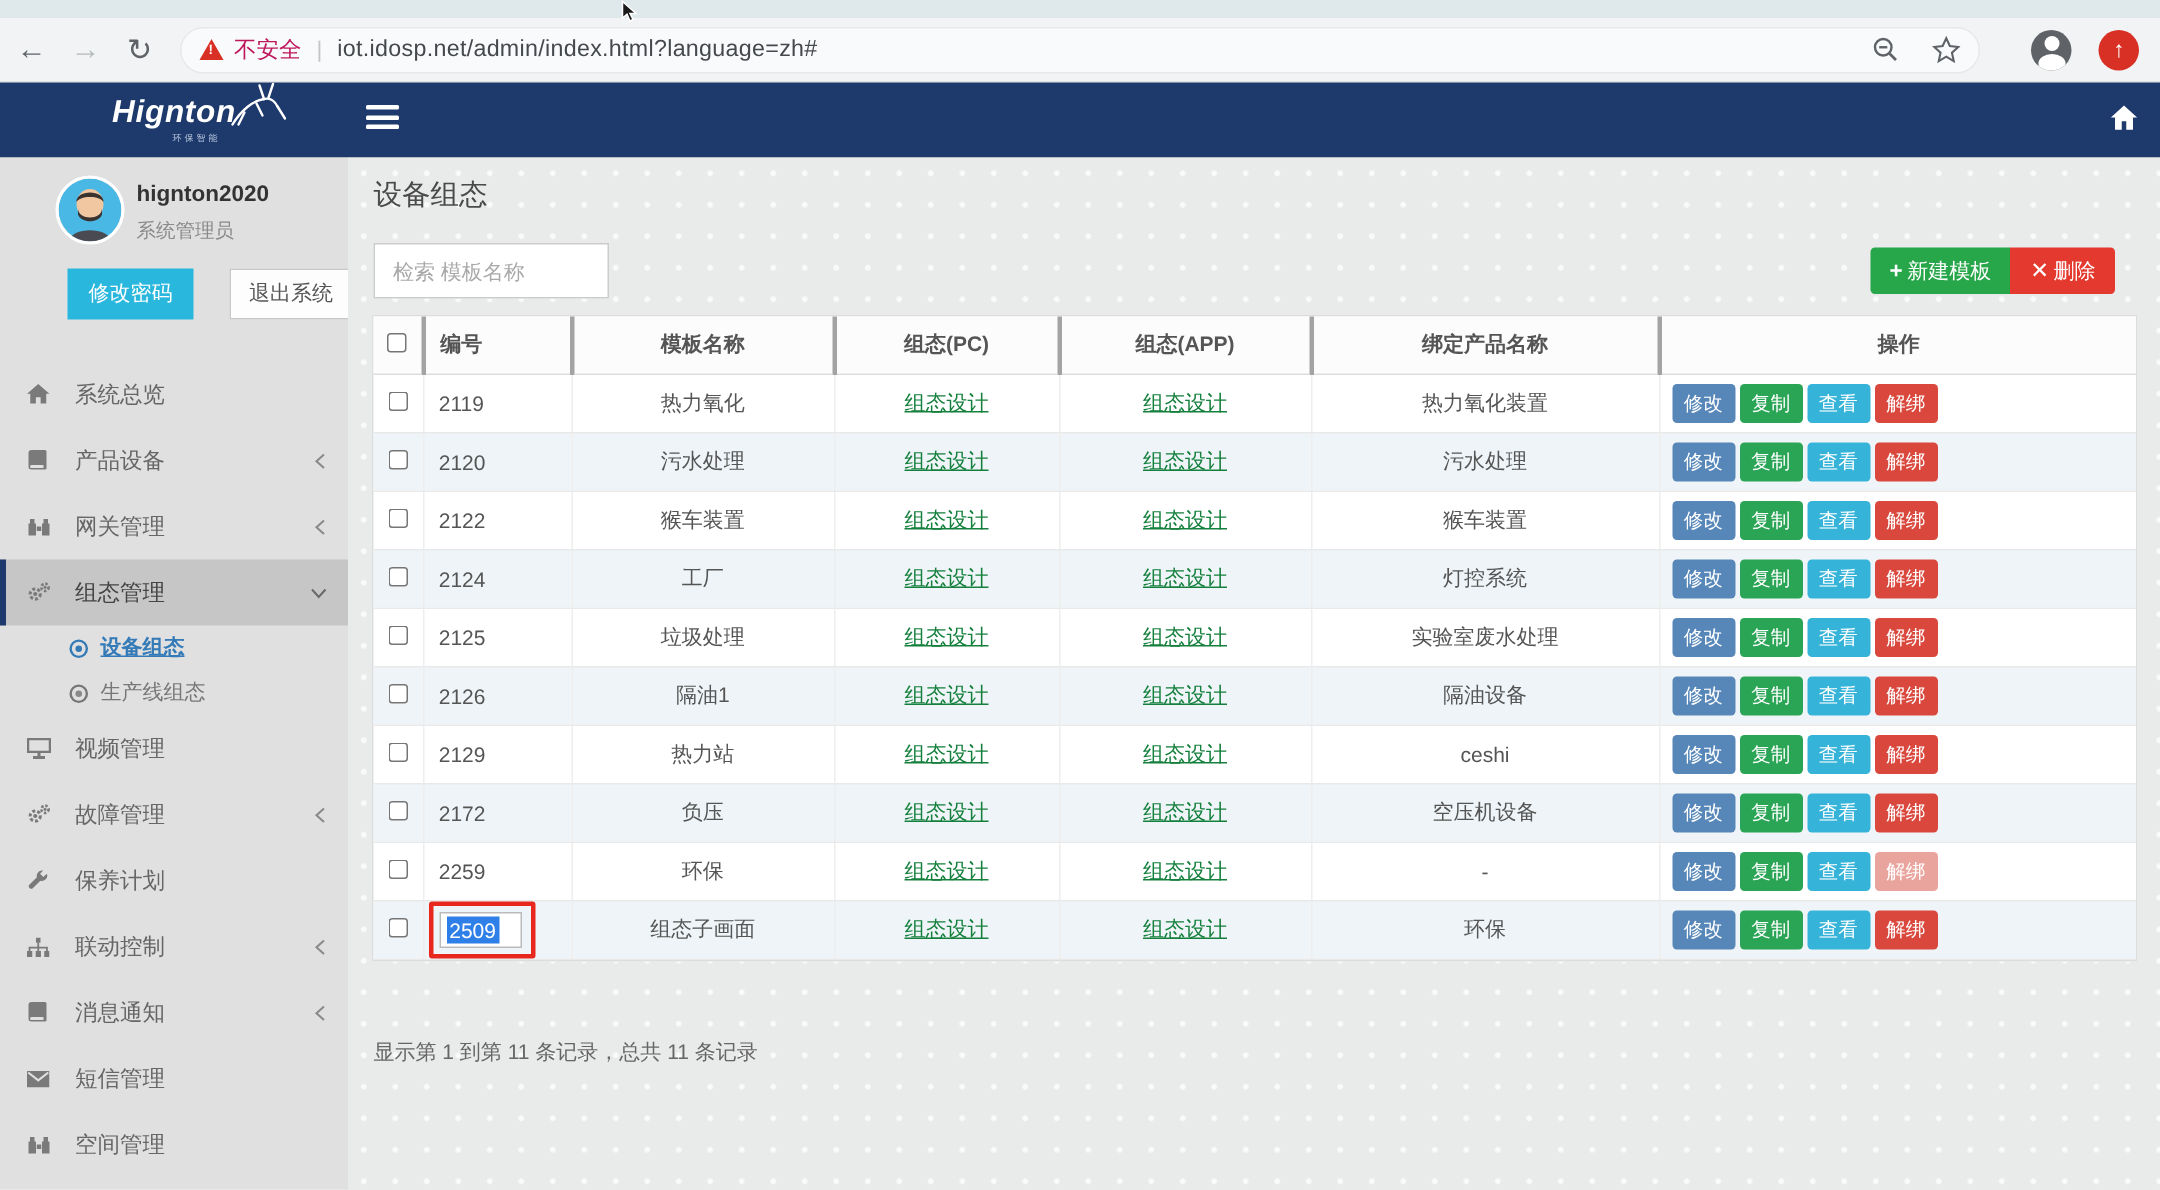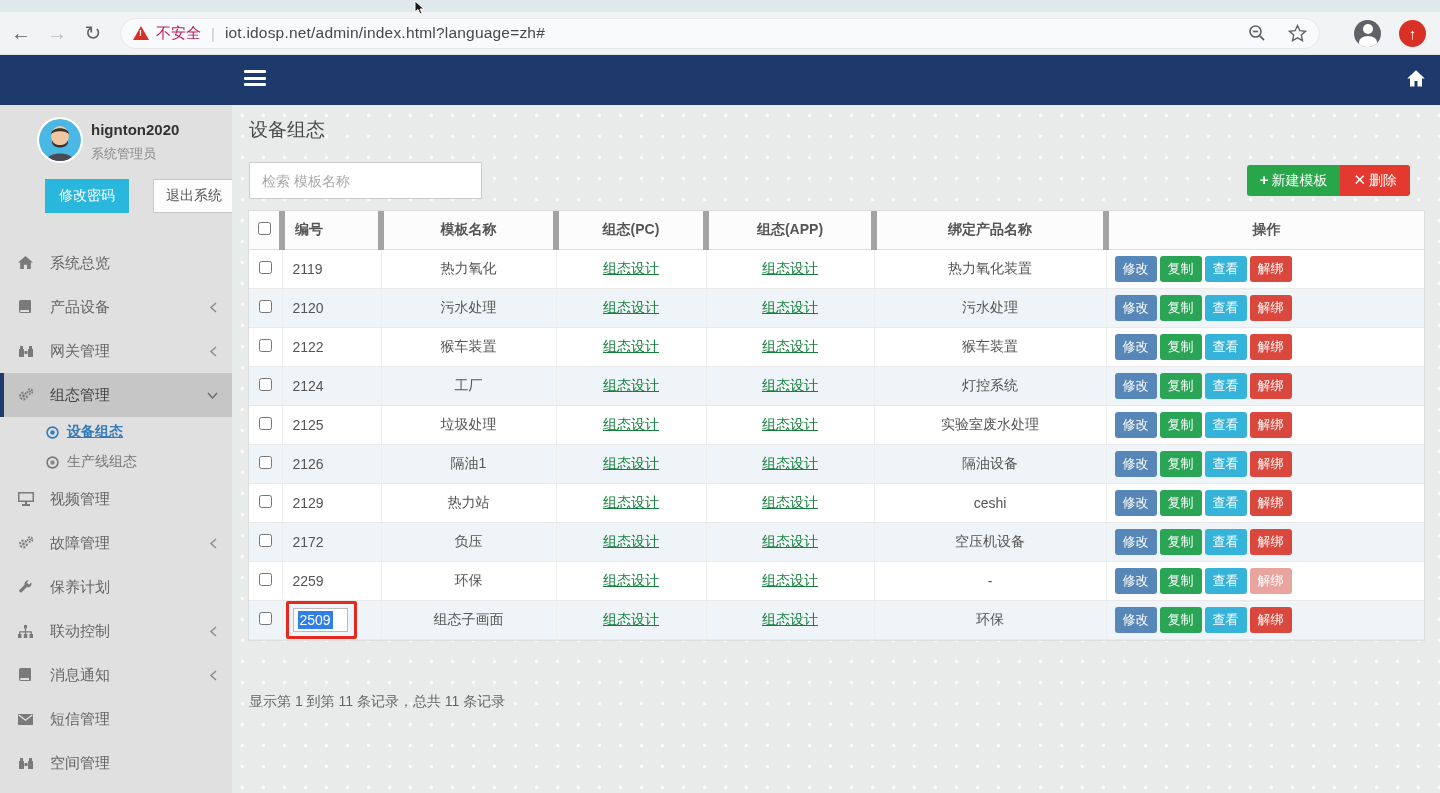--- a/index.html
+++ b/index.html
@@ -56,30 +56,30 @@
   .submenu-item.sub-active { color:#337ab7; font-weight:bold; }
   .submenu-item.sub-active .label { text-decoration:underline; }
   .submenu-item.sub-active .mi-icon svg { fill:#337ab7; }
 
   
   .main { position:absolute; left:232px; top:105px; width:1208px; height:688px;
           background-color:#e9eaea;
           background-image:radial-gradient(circle, rgba(255,255,255,.75) 1.6px, transparent 2.2px);
           background-size:21px 21px; }
   .page-title { position:absolute; left:17px; top:12px; font-size:19px; color:#4a4a4a; }
-  .search-input { position:absolute; left:17px; top:57px; width:233px; height:37px; border:1px solid #ccc; background:#fff; padding:0 12px; font-size:14px; color:#555; font-family:inherit; }
+  .search-input { position:absolute; left:17px; top:57px; width:157px; height:37px; border:1px solid #ccc; background:#fff; padding:0 12px; font-size:14px; color:#555; font-family:inherit; }
   .search-input::placeholder { color:#a9a9a9; }
   .top-btns { position:absolute; right:30px; top:60px; display:flex; }
   .btn-new { background:#27a64a; color:#fff; border:none; height:31px; padding:0 13px; font-size:14px; border-radius:3px 0 0 3px; cursor:pointer; font-family:inherit; }
   .btn-del { background:#e3392e; color:#fff; border:none; height:31px; padding:0 13px; font-size:14px; border-radius:0 3px 3px 0; cursor:pointer; font-family:inherit; }
   .btn-new b, .btn-del b { font-size:15px; margin-right:3px; }
 
   .table-card { position:absolute; left:16px; top:105px; width:1177px; background:#fff; border:1px solid #ddd; }
   table { border-collapse:collapse; table-layout:fixed; width:1175px; }
-  th { height:38px; font-size:14px; color:#555; font-weight:bold; background:#fcfcfc; border-bottom:1px solid #ddd; border-right:6px solid #a3a3a3; text-align:center; }
+  th { height:38px; font-size:14px; color:#555; font-weight:bold; background:#fcfcfc; border-bottom:1px solid #ddd; border-right:3px solid #a3a3a3; text-align:center; }
   td { height:39px; font-size:14px; color:#555; border-bottom:1px solid #e9e9e9; border-right:1px solid #eee; text-align:center; vertical-align:middle; }
   th:last-child, td:last-child { border-right:none; }
   tr.even td { background:#eef4f7; }
   tr.sel-row td { background:#e0e0e0; }
   td.id-cell, th.id-col { text-align:left; padding-left:10px; }
   td.op-cell { text-align:left; padding-left:8px; }
   a.cfg-link { color:#15803d; text-decoration:underline; cursor:pointer; }
   .act-btn { border:none; color:#fff; font-size:13px; padding:4px 8px; border-radius:3px; margin-right:3px; cursor:pointer; font-family:inherit; }
   .act-edit { background:#5787b8; }
   .act-copy { background:#2aa455; }
@@ -120,20 +120,37 @@
       <svg width="19" height="19" viewBox="0 0 19 19">
           <path d="M9.5 1.5 L11.9 6.7 L17.5 7.3 L13.3 11.1 L14.5 16.7 L9.5 13.8 L4.5 16.7 L5.7 11.1 L1.5 7.3 L7.1 6.7 Z" fill="none" stroke="#5f6368" stroke-width="1.4"></path>
         </svg>
     </span>
   </div>
   <div class="chrome-avatar"></div>
   <div class="update-btn">↑</div>
 </div>
 
 <div class="app-bar">
+  <div class="logo-box">
+    <div class="logo-row">
+      <span class="logo-text">Hignton</span>
+      <svg class="logo-deer" width="42" height="34" viewBox="0 0 42 34">
+        <g stroke="#fff" stroke-width="1.6" fill="none" stroke-linecap="round">
+          <path d="M6 30 C 12 20, 20 14, 27 13"></path>
+          <path d="M27 13 C 31 12, 34 14, 36 18"></path>
+          <path d="M36 18 L 41 26"></path>
+          <path d="M27 13 L 24 4"></path>
+          <path d="M30 12 L 33 3"></path>
+          <path d="M14 22 L 10 30"></path>
+          <path d="M22 16 L 26 24"></path>
+        </g>
+      </svg>
+    </div>
+    <div class="logo-tag">环保智能</div>
+  </div>
   <div class="hamburger">
       <i></i>
       <i></i>
       <i></i>
     </div>
   <div class="home-btn">
     <svg width="20" height="20" viewBox="0 0 16 16">
         <path d="M8 1 L1 7.5 h2.2 v6.5 h3.6 V9.5 h2.4 v4.5 h3.6 V7.5 H15 Z" fill="#fff"></path>
       </svg>
   </div>

